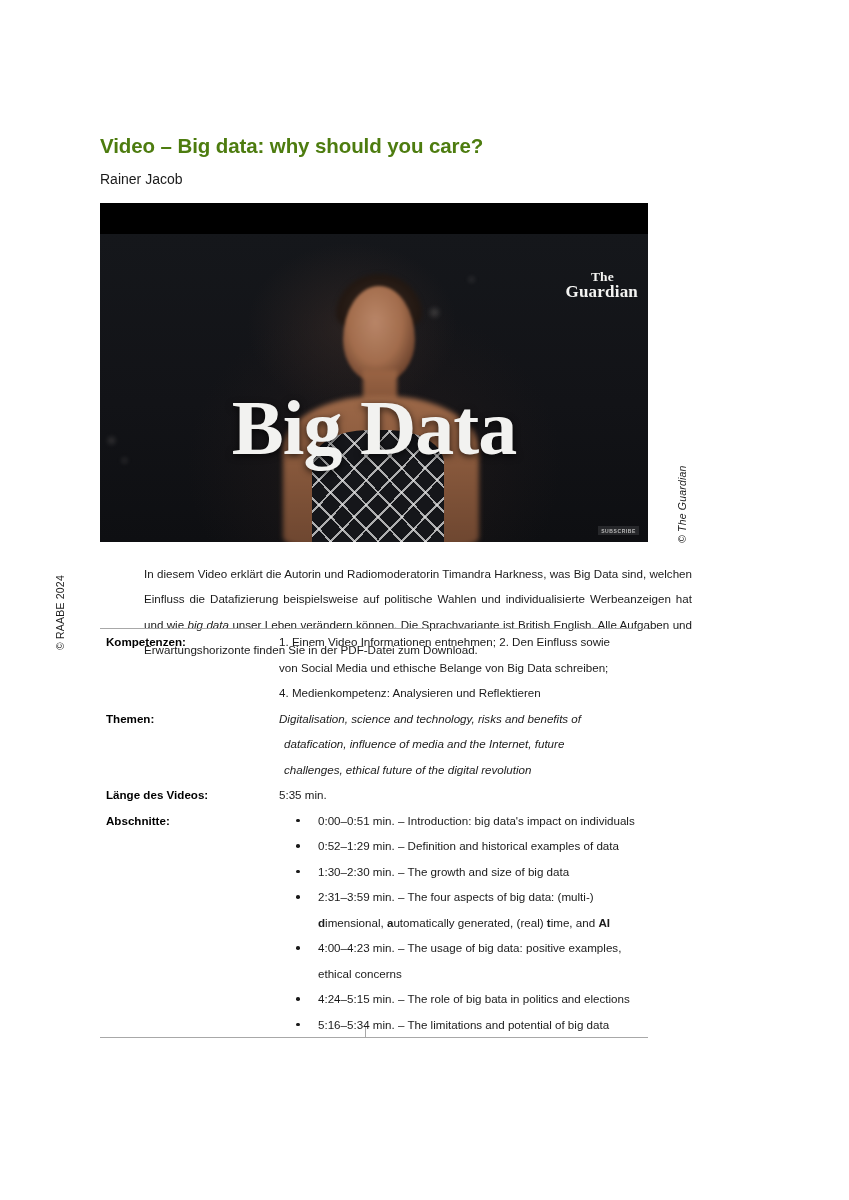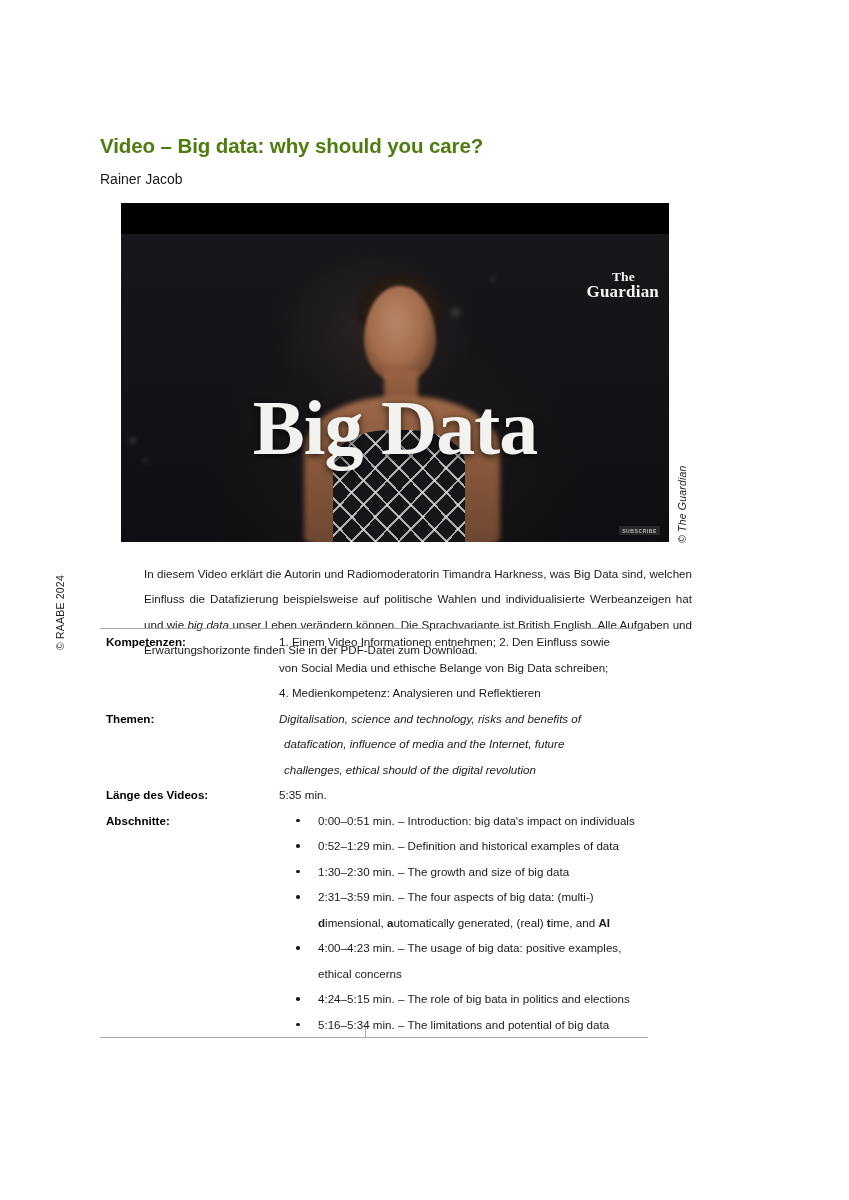--- a/index.html
+++ b/index.html
@@ -62,21 +62,20 @@
 
   
   #video-thumb {
     position: absolute;
     left: 100px;
     top: 203px;
     width: 548px;
     height: 339px;
     background: #15171b;
     overflow: hidden;
-    margin-left: 21px;
   }
   #letterbox-top {
     position: absolute;
     left: 0; top: 0;
     width: 100%;
     height: 31px;
     background: #000000;
   }
   #scene {
     position: absolute;
@@ -315,21 +314,21 @@
         <div>von Social Media und ethische Belange von Big Data schreiben;</div>
         <div>4. Medienkompetenz: Analysieren und Reflektieren</div>
       </div>
     </div>
 
     <div class="t-row">
       <div class="t-label">Themen:</div>
       <div class="t-value italic">
         <div>Digitalisation, science and technology, risks and benefits of</div>
         <div class="sub-line">datafication, influence of media and the Internet, future</div>
-        <div class="sub-line">challenges, ethical should of the digital revolution</div>
+        <div class="sub-line">challenges, ethical future of the digital revolution</div>
       </div>
     </div>
 
     <div class="t-row">
       <div class="t-label">Länge des Videos:</div>
       <div class="t-value">5:35 min.</div>
     </div>
 
     <div class="t-row">
       <div class="t-label">Abschnitte:</div>

